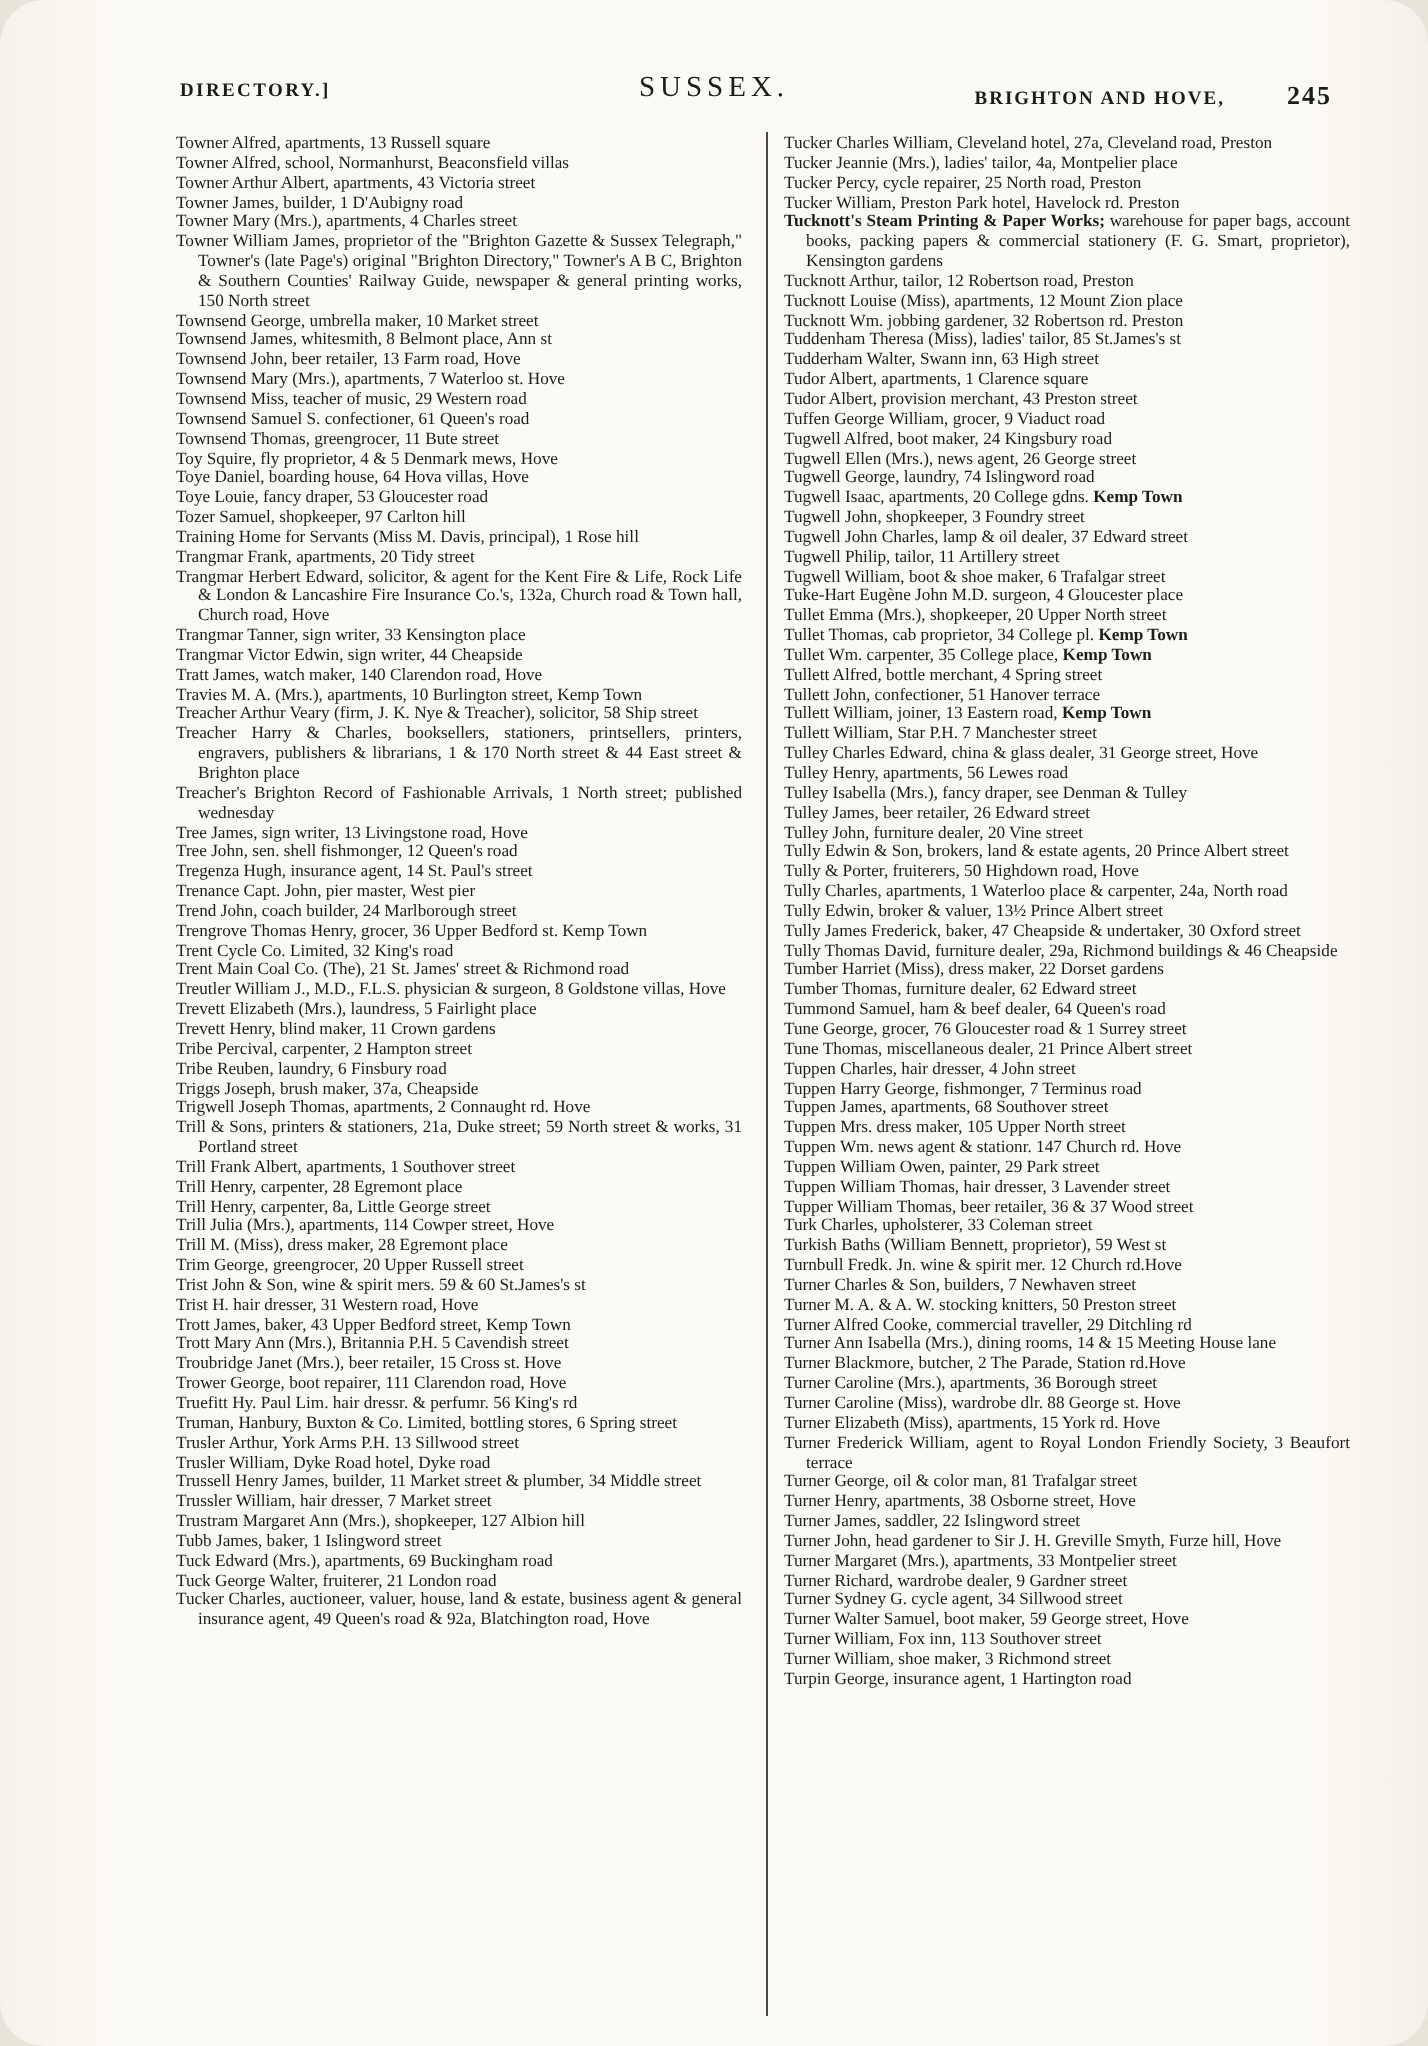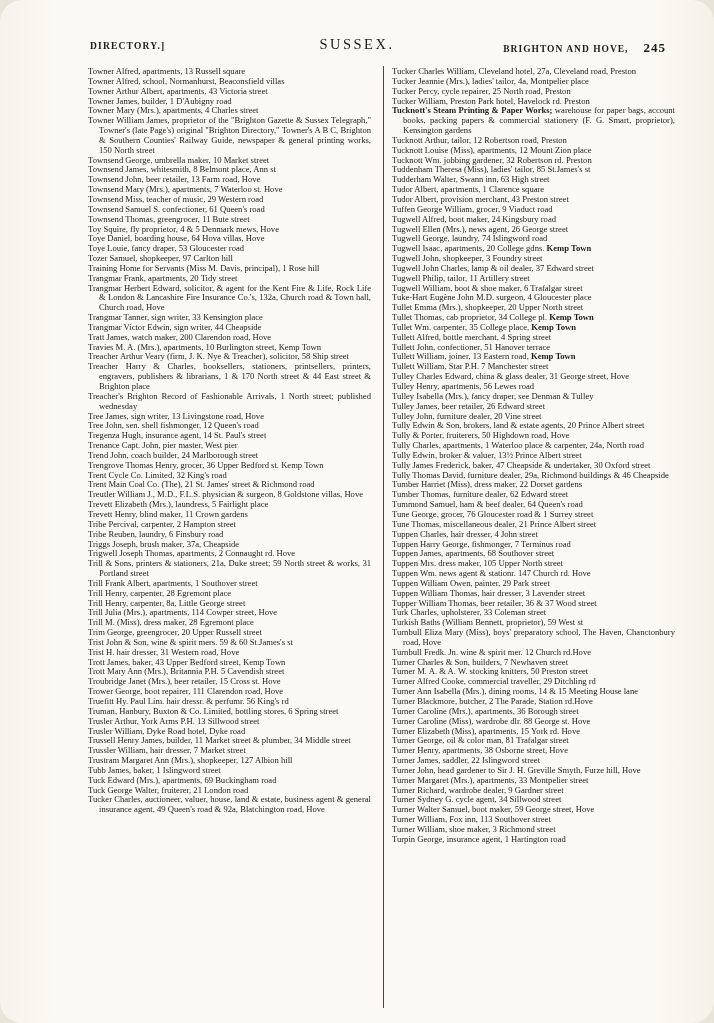--- a/index.html
+++ b/index.html
@@ -17,21 +17,21 @@
   .hdr-left{
     position:absolute;left:90px;top:41px;
     font-size:9.5px;font-weight:bold;letter-spacing:1.2px;
   }
   .hdr-center{
     position:absolute;left:50%;top:36px;transform:translateX(-50%);
     font-size:14.5px;letter-spacing:2.5px;
   }
   .hdr-right{
     position:absolute;right:48px;top:40px;
-    display:flex;align-items:baseline;gap:15px;
+    display:flex;align-items:baseline;gap:31px;
   }
   .hdr-right .section{
     font-size:9.5px;font-weight:bold;letter-spacing:1px;
   }
   .hdr-right .pagenum{
     font-size:13px;font-weight:bold;letter-spacing:1px;
   }
   .divider{
     position:absolute;left:383px;top:66px;
     width:1px;height:942px;background:#4a4742;
@@ -73,21 +73,21 @@
       <div class="entry">Townsend Thomas, greengrocer, 11 Bute street</div>
       <div class="entry">Toy Squire, fly proprietor, 4 &amp; 5 Denmark mews, Hove</div>
       <div class="entry">Toye Daniel, boarding house, 64 Hova villas, Hove</div>
       <div class="entry">Toye Louie, fancy draper, 53 Gloucester road</div>
       <div class="entry">Tozer Samuel, shopkeeper, 97 Carlton hill</div>
       <div class="entry">Training Home for Servants (Miss M. Davis, principal), 1 Rose hill</div>
       <div class="entry">Trangmar Frank, apartments, 20 Tidy street</div>
       <div class="entry">Trangmar Herbert Edward, solicitor, &amp; agent for the Kent Fire &amp; Life, Rock Life &amp; London &amp; Lancashire Fire Insurance Co.'s, 132a, Church road &amp; Town hall, Church road, Hove</div>
       <div class="entry">Trangmar Tanner, sign writer, 33 Kensington place</div>
       <div class="entry">Trangmar Victor Edwin, sign writer, 44 Cheapside</div>
-      <div class="entry">Tratt James, watch maker, 200 Clarendon road, Hove</div>
+      <div class="entry">Tratt James, watch maker, 140 Clarendon road, Hove</div>
       <div class="entry">Travies M. A. (Mrs.), apartments, 10 Burlington street, Kemp Town</div>
       <div class="entry">Treacher Arthur Veary (firm, J. K. Nye &amp; Treacher), solicitor, 58 Ship street</div>
       <div class="entry">Treacher Harry &amp; Charles, booksellers, stationers, printsellers, printers, engravers, publishers &amp; librarians, 1 &amp; 170 North street &amp; 44 East street &amp; Brighton place</div>
       <div class="entry">Treacher's Brighton Record of Fashionable Arrivals, 1 North street; published wednesday</div>
       <div class="entry">Tree James, sign writer, 13 Livingstone road, Hove</div>
       <div class="entry">Tree John, sen. shell fishmonger, 12 Queen's road</div>
       <div class="entry">Tregenza Hugh, insurance agent, 14 St. Paul's street</div>
       <div class="entry">Trenance Capt. John, pier master, West pier</div>
       <div class="entry">Trend John, coach builder, 24 Marlborough street</div>
       <div class="entry">Trengrove Thomas Henry, grocer, 36 Upper Bedford st. Kemp Town</div>
@@ -174,30 +174,30 @@
       <div class="entry">Tuppen Charles, hair dresser, 4 John street</div>
       <div class="entry">Tuppen Harry George, fishmonger, 7 Terminus road</div>
       <div class="entry">Tuppen James, apartments, 68 Southover street</div>
       <div class="entry">Tuppen Mrs. dress maker, 105 Upper North street</div>
       <div class="entry">Tuppen Wm. news agent &amp; stationr. 147 Church rd. Hove</div>
       <div class="entry">Tuppen William Owen, painter, 29 Park street</div>
       <div class="entry">Tuppen William Thomas, hair dresser, 3 Lavender street</div>
       <div class="entry">Tupper William Thomas, beer retailer, 36 &amp; 37 Wood street</div>
       <div class="entry">Turk Charles, upholsterer, 33 Coleman street</div>
       <div class="entry">Turkish Baths (William Bennett, proprietor), 59 West st</div>
-      <div class="entry">Turnbull Eliza Mary (Miss), boys' preparatory school, The Haven, Chanctonbury road, Hove</div>
       <div class="entry">Turnbull Fredk. Jn. wine &amp; spirit mer. 12 Church rd.Hove</div>
       <div class="entry">Turner Charles &amp; Son, builders, 7 Newhaven street</div>
       <div class="entry">Turner M. A. &amp; A. W. stocking knitters, 50 Preston street</div>
       <div class="entry">Turner Alfred Cooke, commercial traveller, 29 Ditchling rd</div>
       <div class="entry">Turner Ann Isabella (Mrs.), dining rooms, 14 &amp; 15 Meeting House lane</div>
       <div class="entry">Turner Blackmore, butcher, 2 The Parade, Station rd.Hove</div>
       <div class="entry">Turner Caroline (Mrs.), apartments, 36 Borough street</div>
       <div class="entry">Turner Caroline (Miss), wardrobe dlr. 88 George st. Hove</div>
       <div class="entry">Turner Elizabeth (Miss), apartments, 15 York rd. Hove</div>
+      <div class="entry">Turner Frederick William, agent to Royal London Friendly Society, 3 Beaufort terrace</div>
       <div class="entry">Turner George, oil &amp; color man, 81 Trafalgar street</div>
       <div class="entry">Turner Henry, apartments, 38 Osborne street, Hove</div>
       <div class="entry">Turner James, saddler, 22 Islingword street</div>
       <div class="entry">Turner John, head gardener to Sir J. H. Greville Smyth, Furze hill, Hove</div>
       <div class="entry">Turner Margaret (Mrs.), apartments, 33 Montpelier street</div>
       <div class="entry">Turner Richard, wardrobe dealer, 9 Gardner street</div>
       <div class="entry">Turner Sydney G. cycle agent, 34 Sillwood street</div>
       <div class="entry">Turner Walter Samuel, boot maker, 59 George street, Hove</div>
       <div class="entry">Turner William, Fox inn, 113 Southover street</div>
       <div class="entry">Turner William, shoe maker, 3 Richmond street</div>

